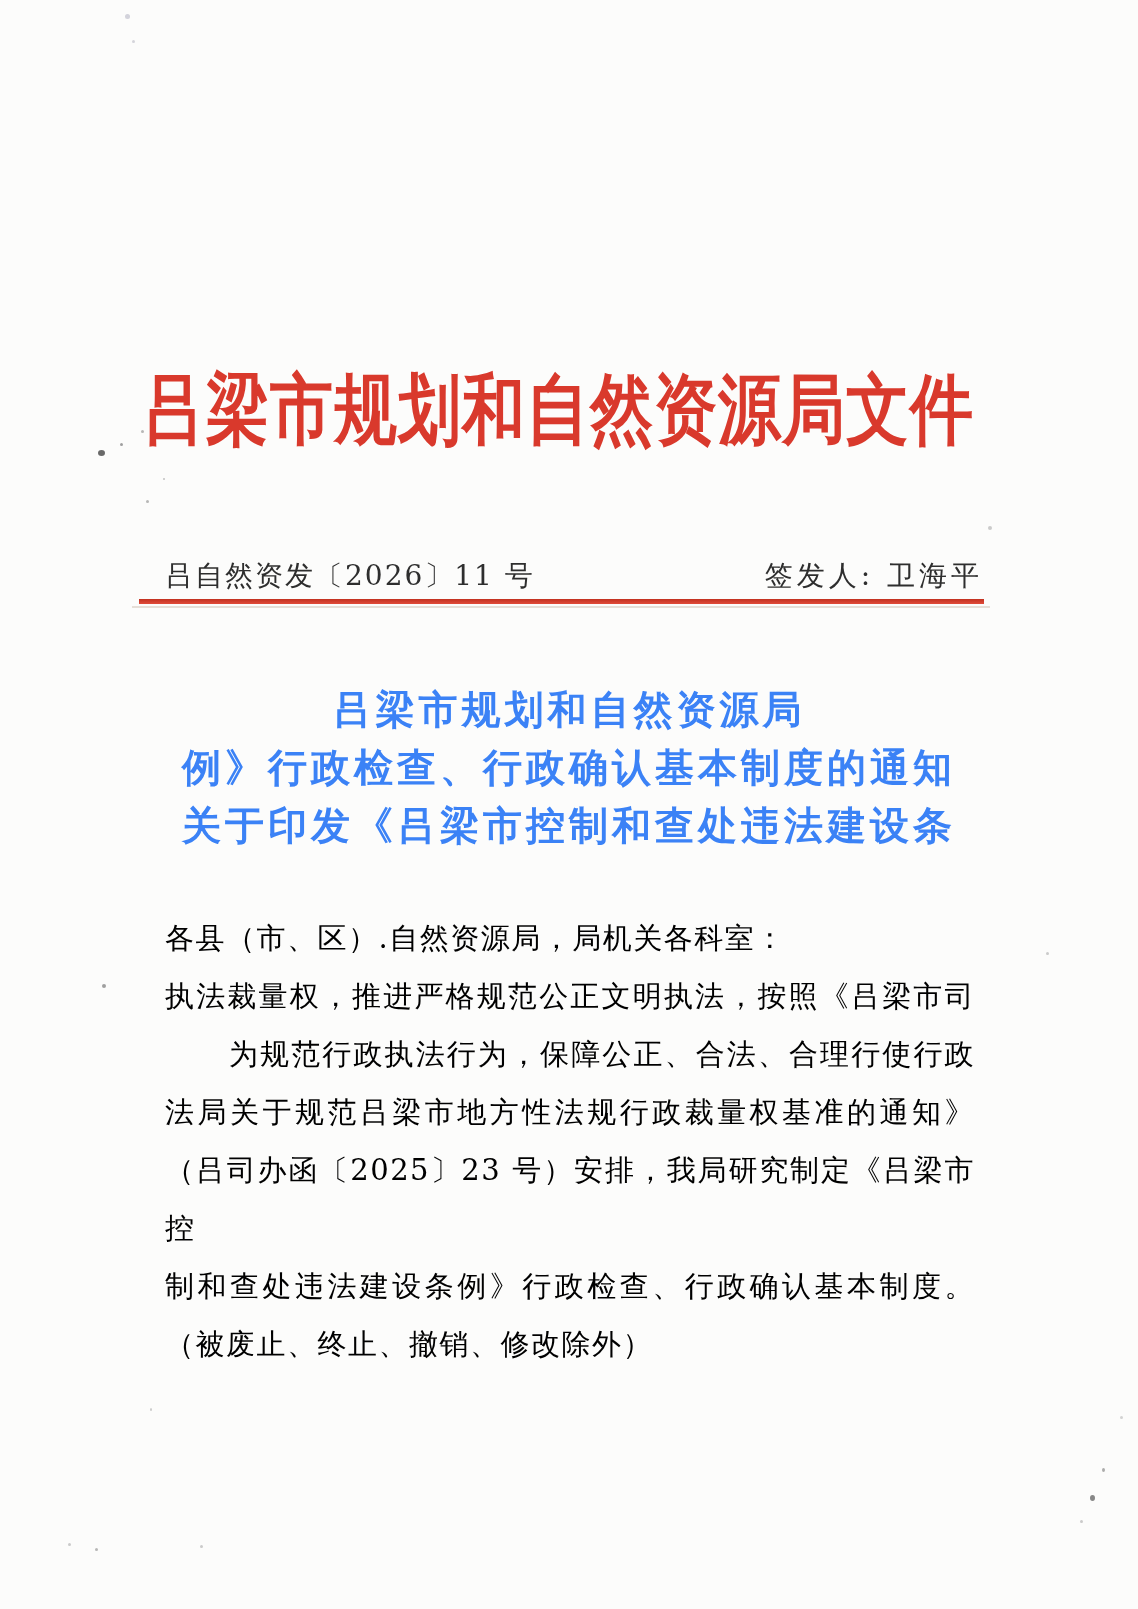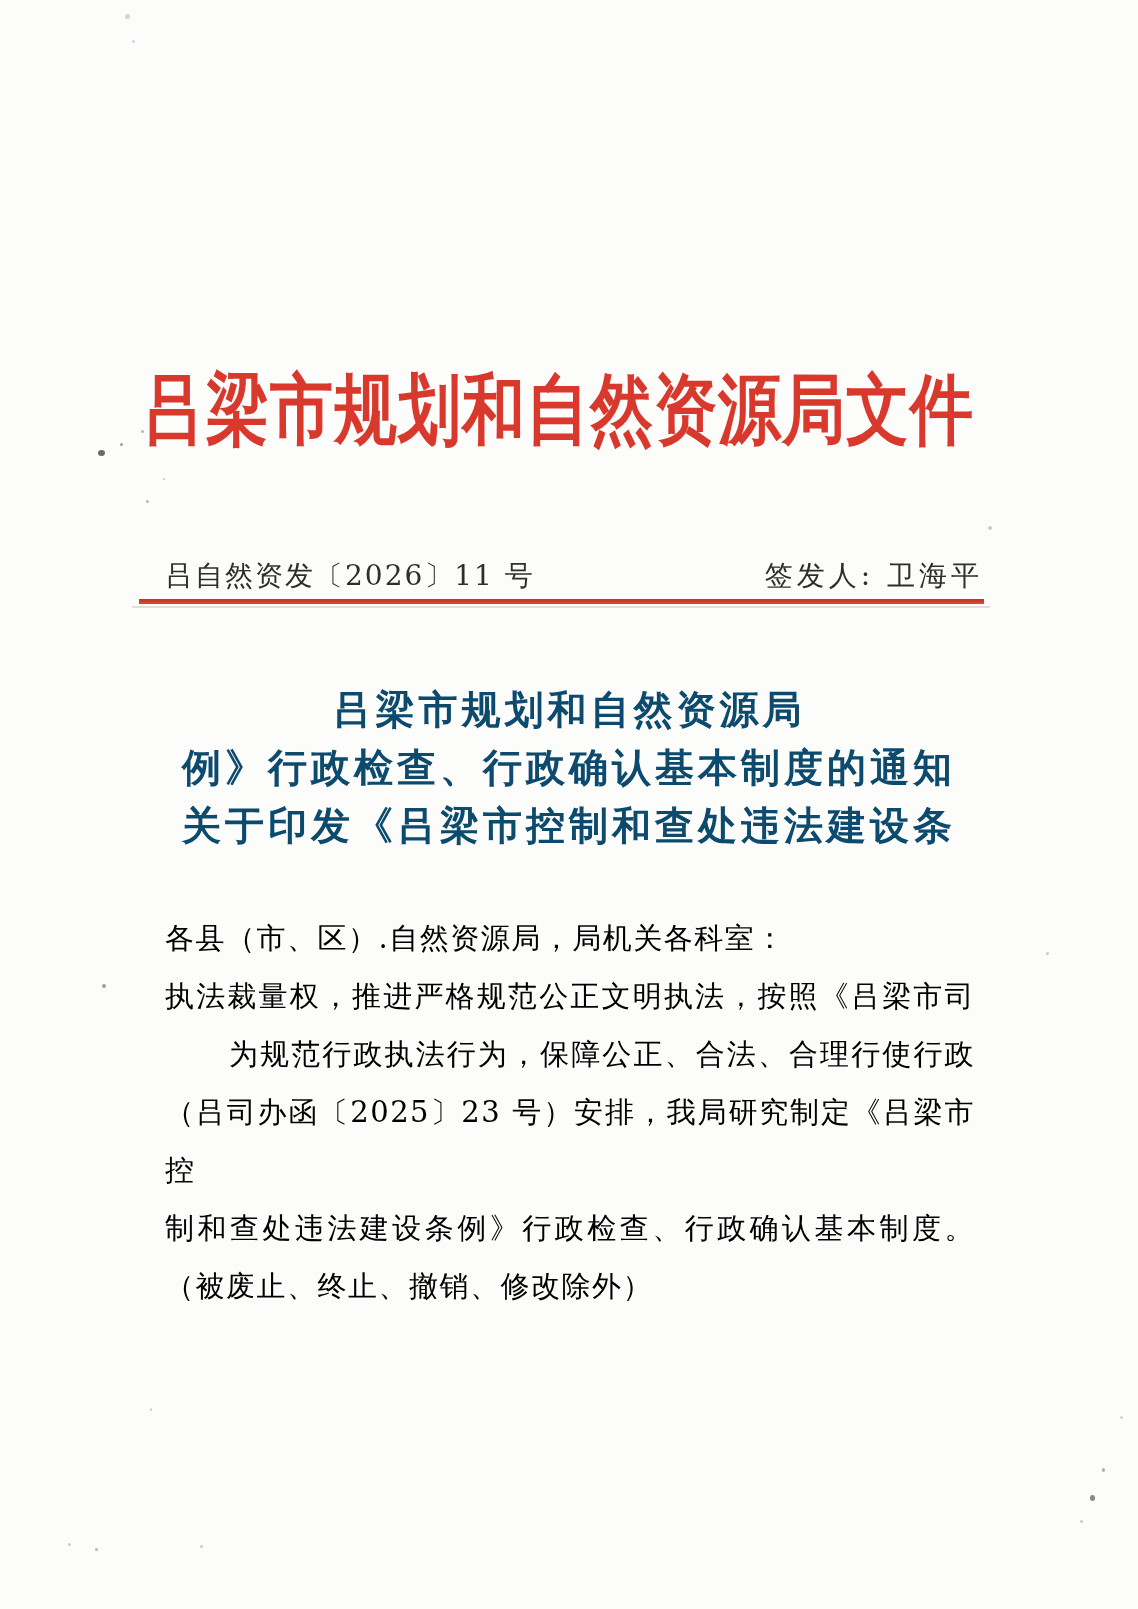--- a/index.html
+++ b/index.html
@@ -69,21 +69,21 @@
   .doc-title {
     position: absolute;
     top: 681px;
     left: 0;
     width: 100%;
     text-align: center;
     font-family: "DejaVu Sans", "Liberation Sans", sans-serif;
     font-size: 39px;
     line-height: 58px;
     font-weight: 700;
-    color: #0c4a6e;
+    color: #3b82f6;
     letter-spacing: 4px;
     white-space: nowrap;
   }
   
   .body-text {
     position: absolute;
     top: 909px;
     left: 165px;
     width: 810px;
     font-size: 29px;
@@ -142,18 +142,19 @@
   <div class="doc-title">
     <div>吕梁市规划和自然资源局</div>
     <div>例》行政检查、行政确认基本制度的通知</div>
     <div>关于印发《吕梁市控制和查处违法建设条</div>
   </div>
 
   <div class="body-text">
     <div class="bl">各县（市、区）.自然资源局，局机关各科室：</div>
     <div class="bl just">执法裁量权，推进严格规范公正文明执法，按照《吕梁市司</div>
     <div class="bl indent just">为规范行政执法行为，保障公正、合法、合理行使行政</div>
+    <div class="bl just">法局关于规范吕梁市地方性法规行政裁量权基准的通知》</div>
     <div class="bl just">（吕司办函〔2025〕23 号）安排，我局研究制定《吕梁市控</div>
     <div class="bl just">制和查处违法建设条例》行政检查、行政确认基本制度。</div>
     <div class="bl">（被废止、终止、撤销、修改除外）</div>
   </div>
 
 </div>
 
 </body></html>

